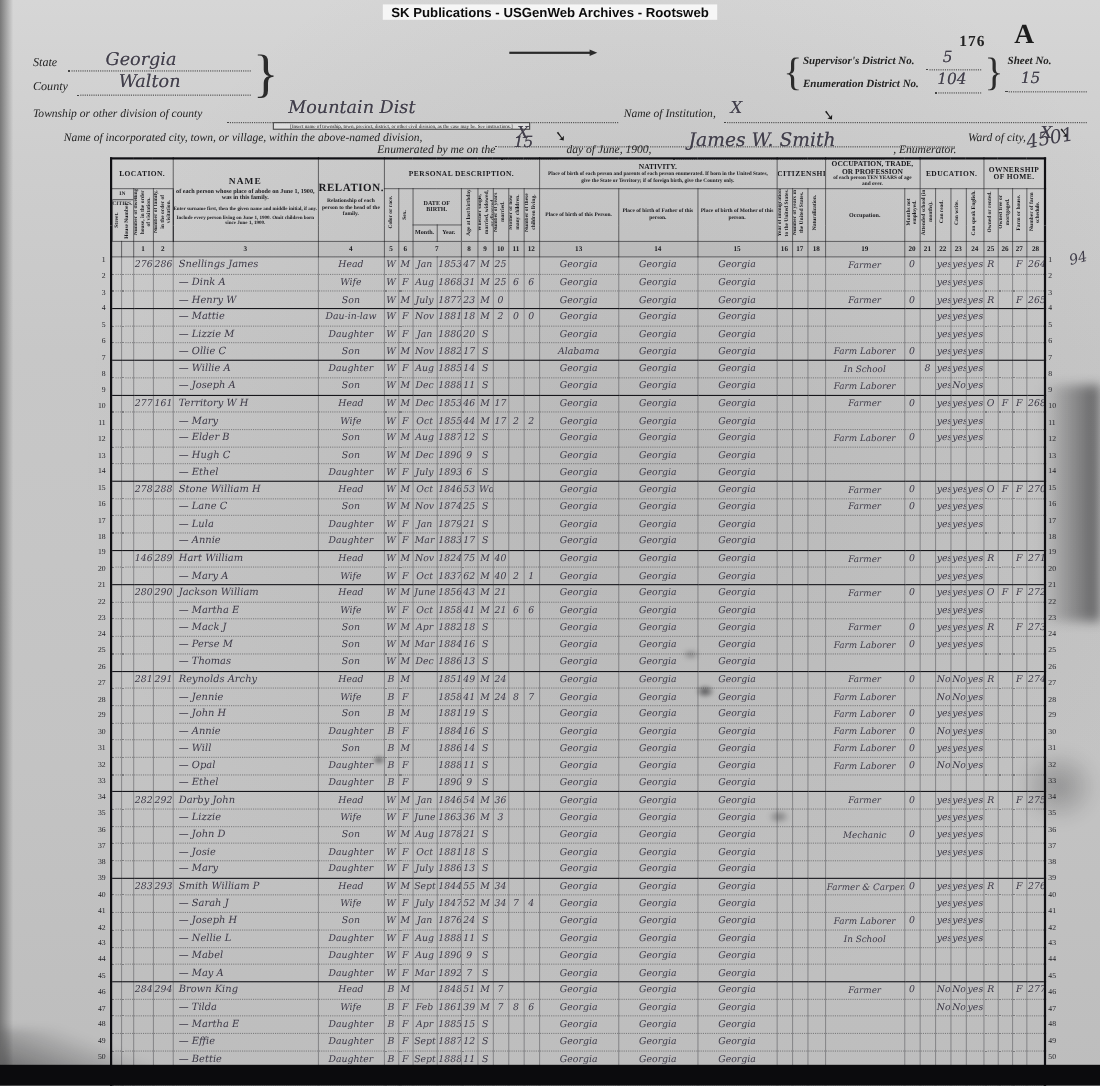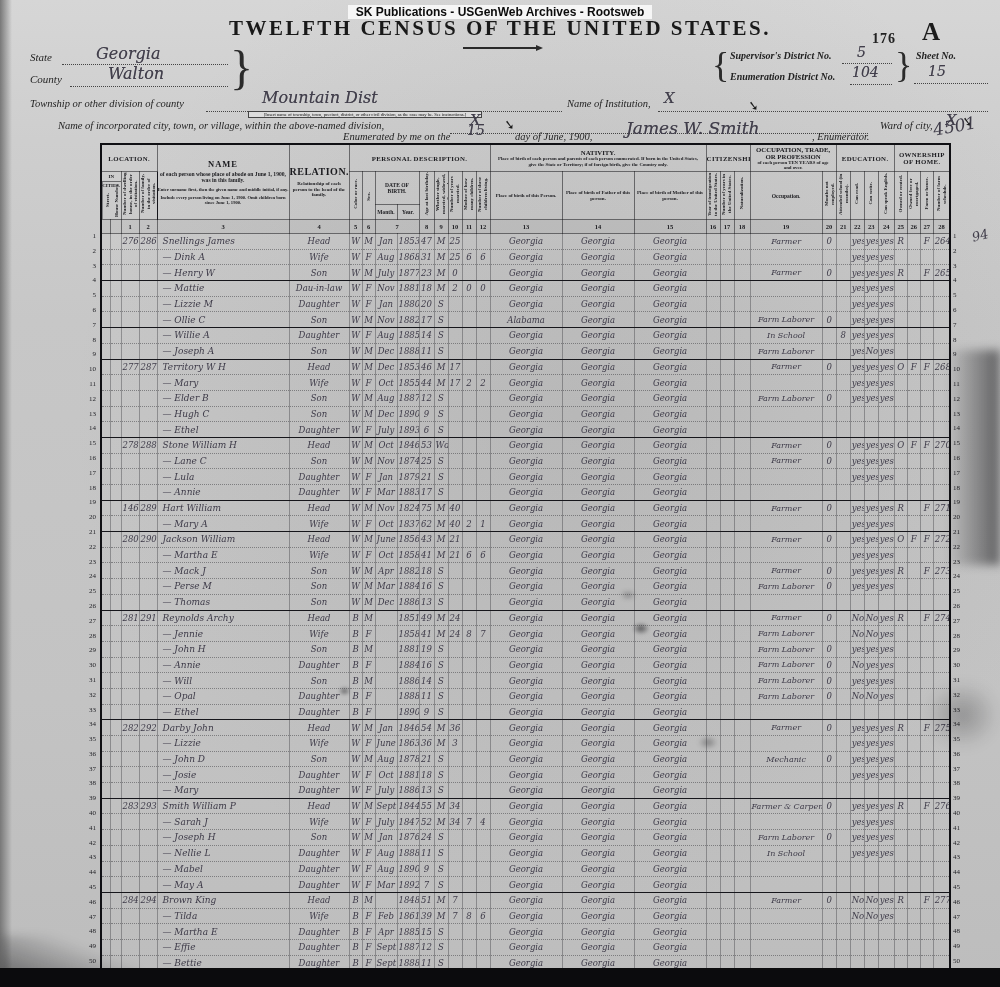--- a/index.html
+++ b/index.html
@@ -84,21 +84,20 @@
   .copyright{position:absolute;left:753px;top:962px;width:242px;height:21px;background:#fbfbfb;border:1px solid #555;font:13px "Liberation Serif",serif;color:#111;text-align:center;line-height:21px;}
 </style>
 </head>
 <body>
 
 <div id="paper">
   <div class="ledge"></div>
 
   <div class="banner"><span>SK Publications - USGenWeb Archives - Rootsweb</span></div>
 
-  <div class="main-title">TWELFTH CENSUS OF THE UNITED STATES.</div>
   <div class="pgnum">176</div>
   <div class="pgletter">A</div>
   <div class="divider"></div>
 
   <div class="plabel" style="left:30px;top:51px;">State</div>
   <div class="dotted" style="left:62px;top:63px;width:166px;"></div>
   <div class="hand" style="left:96px;top:44px;">Georgia</div>
   <div class="plabel" style="left:30px;top:73px;">County</div>
   <div class="dotted" style="left:70px;top:85px;width:158px;"></div>
   <div class="hand" style="left:108px;top:64px;">Walton</div>
@@ -643,21 +642,21 @@
           <td class="">yes</td>
           <td class="gb"></td>
           <td class=""></td>
           <td class=""></td>
           <td class=""></td>
         </tr>
         <tr>
           <td class=""></td>
           <td class=""></td>
           <td class="">277</td>
-          <td class="">287</td>
+          <td class="">161</td>
           <td class="gb name-cell">Territory W H</td>
           <td class="gb">Head</td>
           <td class="gb">W</td>
           <td class="">M</td>
           <td class="">Dec</td>
           <td class="">1853</td>
           <td class="">46</td>
           <td class="">M</td>
           <td class="">17</td>
           <td class=""></td>

